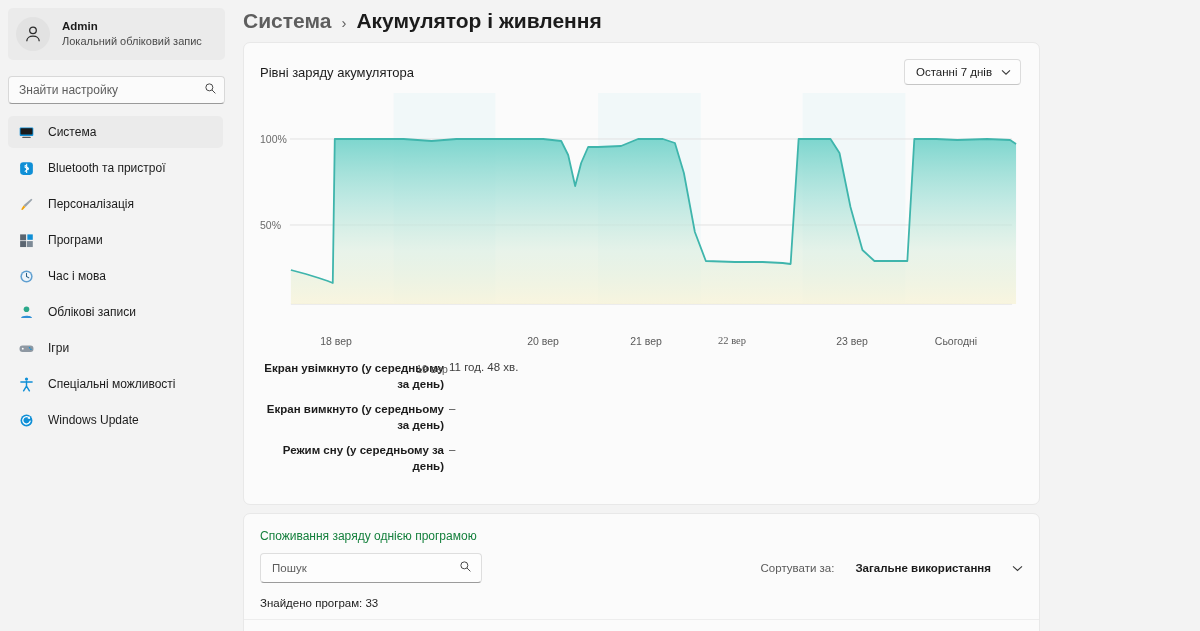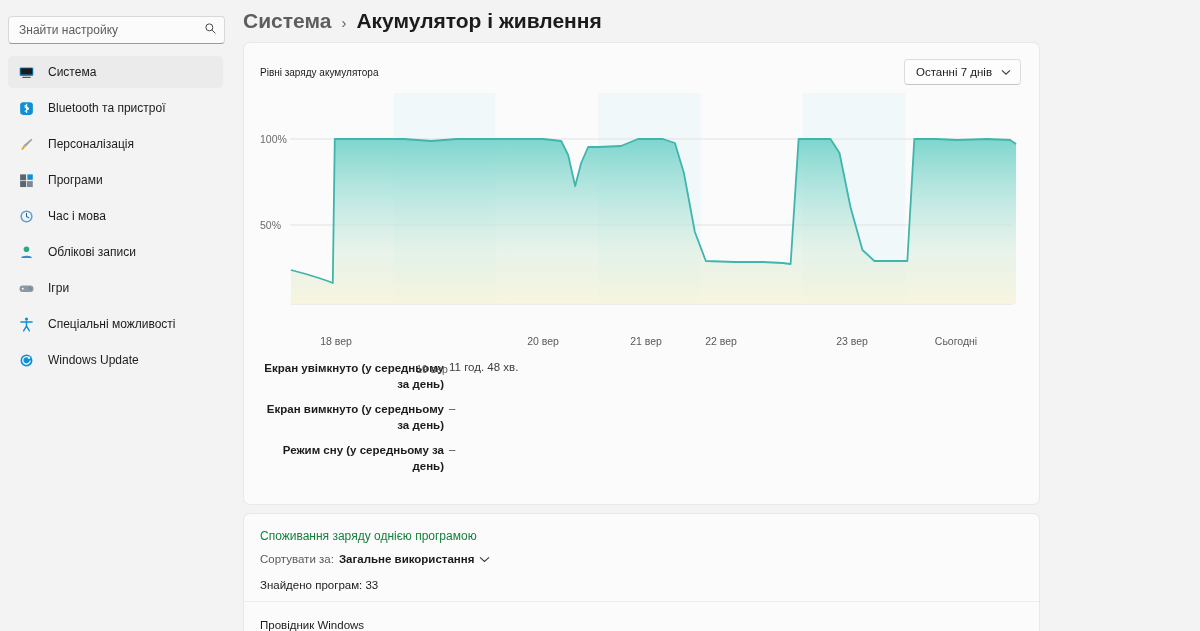--- a/index.html
+++ b/index.html
@@ -100,21 +100,21 @@
     border-radius: 7px;
     margin-left: 8px;
     width: 797px;
   }
   .card-chart { margin-top: 0; }
 
   .chart-head {
     display: flex; align-items: center; justify-content: space-between;
     padding: 16px 18px 0 16px;
   }
-  .chart-title { font-size: 10px; color: #1b1b1b; }
+  .chart-title { font-size: 13px; color: #1b1b1b; }
   .dd {
     display: flex; align-items: center; gap: 9px;
     border: 1px solid #dcdcdc;
     border-bottom-color: #c6c6c6;
     border-radius: 4px;
     background: #fdfdfd;
     height: 26px;
     padding: 0 9px 0 11px;
     font-size: 11.5px;
     color: #1b1b1b;
@@ -166,21 +166,21 @@
     background: #fdfdfd;
     font-size: 11.5px; color: #5a5a5a;
     padding: 0 28px 0 11px;
     font-family: "Liberation Sans", sans-serif;
     outline: none;
   }
   .app-search::placeholder { color: #5d5d5d; }
   .app-search-ico { position: absolute; right: 10px; top: 50%; transform: translateY(-50%); color: #444; pointer-events:none; }
 
   .sort {
-    display: flex; align-items: center; gap: 5px;
+    display: flex; align-items: center; gap: 21px;
     font-size: 11.5px; cursor: pointer;
   }
   .sort-lbl { color: #5a5a5a; }
   .sort-val { color: #1b1b1b; font-weight: bold; }
 
   .found { font-size: 11.5px; color: #1b1b1b; padding: 14px 16px 10px 16px; }
 
   .app-row {
     display: flex; align-items: center;
     border-top: 1px solid #ededed;
@@ -191,20 +191,32 @@
   .app-meta { flex: 1; line-height: 1.35; }
   .app-name { font-size: 11.5px; color: #1b1b1b; }
 </style>
 </head>
 <body>
 
 <div class="app">
 
   <aside class="sidebar">
 
+    <div class="account">
+      <div class="avatar">
+        <svg width="22" height="22" viewBox="0 0 24 24" fill="none" stroke="#2b2b2b" stroke-width="1.4">
+          <circle cx="12" cy="8" r="3.6"></circle>
+          <path d="M5.2 20c0-3.6 3.1-5.6 6.8-5.6s6.8 2 6.8 5.6"></path>
+        </svg>
+      </div>
+      <div class="acc-text">
+        <div class="acc-name">Admin</div>
+        <div class="acc-sub">Локальний обліковий запис</div>
+      </div>
+    </div>
 
     <div class="search-wrap">
       <input class="search-box" readonly="" placeholder="Знайти настройку" style="">
       <span class="search-ico">
         <svg width="13" height="13" viewBox="0 0 16 16" fill="none" stroke="#444" stroke-width="1.2">
           <circle cx="6.6" cy="6.6" r="4.3"></circle>
             <path d="M9.9 9.9 L14 14"></path>
         </svg>
       </span>
     </div>
@@ -364,21 +376,21 @@
         </svg>
 
         <div class="ytick" style="top:48px;">100%</div>
         <div class="ytick" style="top:134px;">50%</div>
 
         <div class="xticks">
           <span class="xtick" style="left:92px;">18 вер</span>
           <span class="xtick" style="left:188px;margin-top:28px;">19 вер</span>
           <span class="xtick" style="left:299px;">20 вер</span>
           <span class="xtick" style="left:402px;">21 вер</span>
-          <span class="xtick" style="left:477px;">22 вер</span>
+          <span class="xtick" style="left:488px;font-family:Liberation Serif, serif;">22 вер</span>
           <span class="xtick" style="left:608px;">23 вер</span>
           <span class="xtick" style="left:712px;">Сьогодні</span>
         </div>
       </div>
 
       <div class="stats">
         <div class="stat-row">
           <div class="stat-label">Екран увімкнуто (у середньому за день)</div>
           <div class="stat-val">11 год. 48 хв.</div>
         </div>
@@ -390,20 +402,29 @@
           <div class="stat-label">Режим сну (у середньому за день)</div>
           <div class="stat-val">–</div>
         </div>
       </div>
     </section>
 
     <section class="card card-apps">
       <div class="apps-title">Споживання заряду однією програмою</div>
 
       <div class="apps-controls">
+        <div class="app-search-wrap">
+          <input class="app-search" readonly="" placeholder="Пошук" style="">
+          <span class="app-search-ico">
+            <svg width="13" height="13" viewBox="0 0 16 16" fill="none" stroke="#444" stroke-width="1.2">
+              <circle cx="6.6" cy="6.6" r="4.3"></circle>
+                <path d="M9.9 9.9 L14 14"></path>
+            </svg>
+          </span>
+        </div>
 
         <div class="sort">
           <span class="sort-lbl">Сортувати за:</span>
           <span class="sort-val">Загальне використання</span>
           <span>
             <svg width="11" height="7" viewBox="0 0 11 7" fill="none" stroke="#3a3a3a" stroke-width="1.1">
                 <path d="M1 1.4 L5.5 5.4 L10 1.4"></path>
               </svg>
           </span>
         </div>

